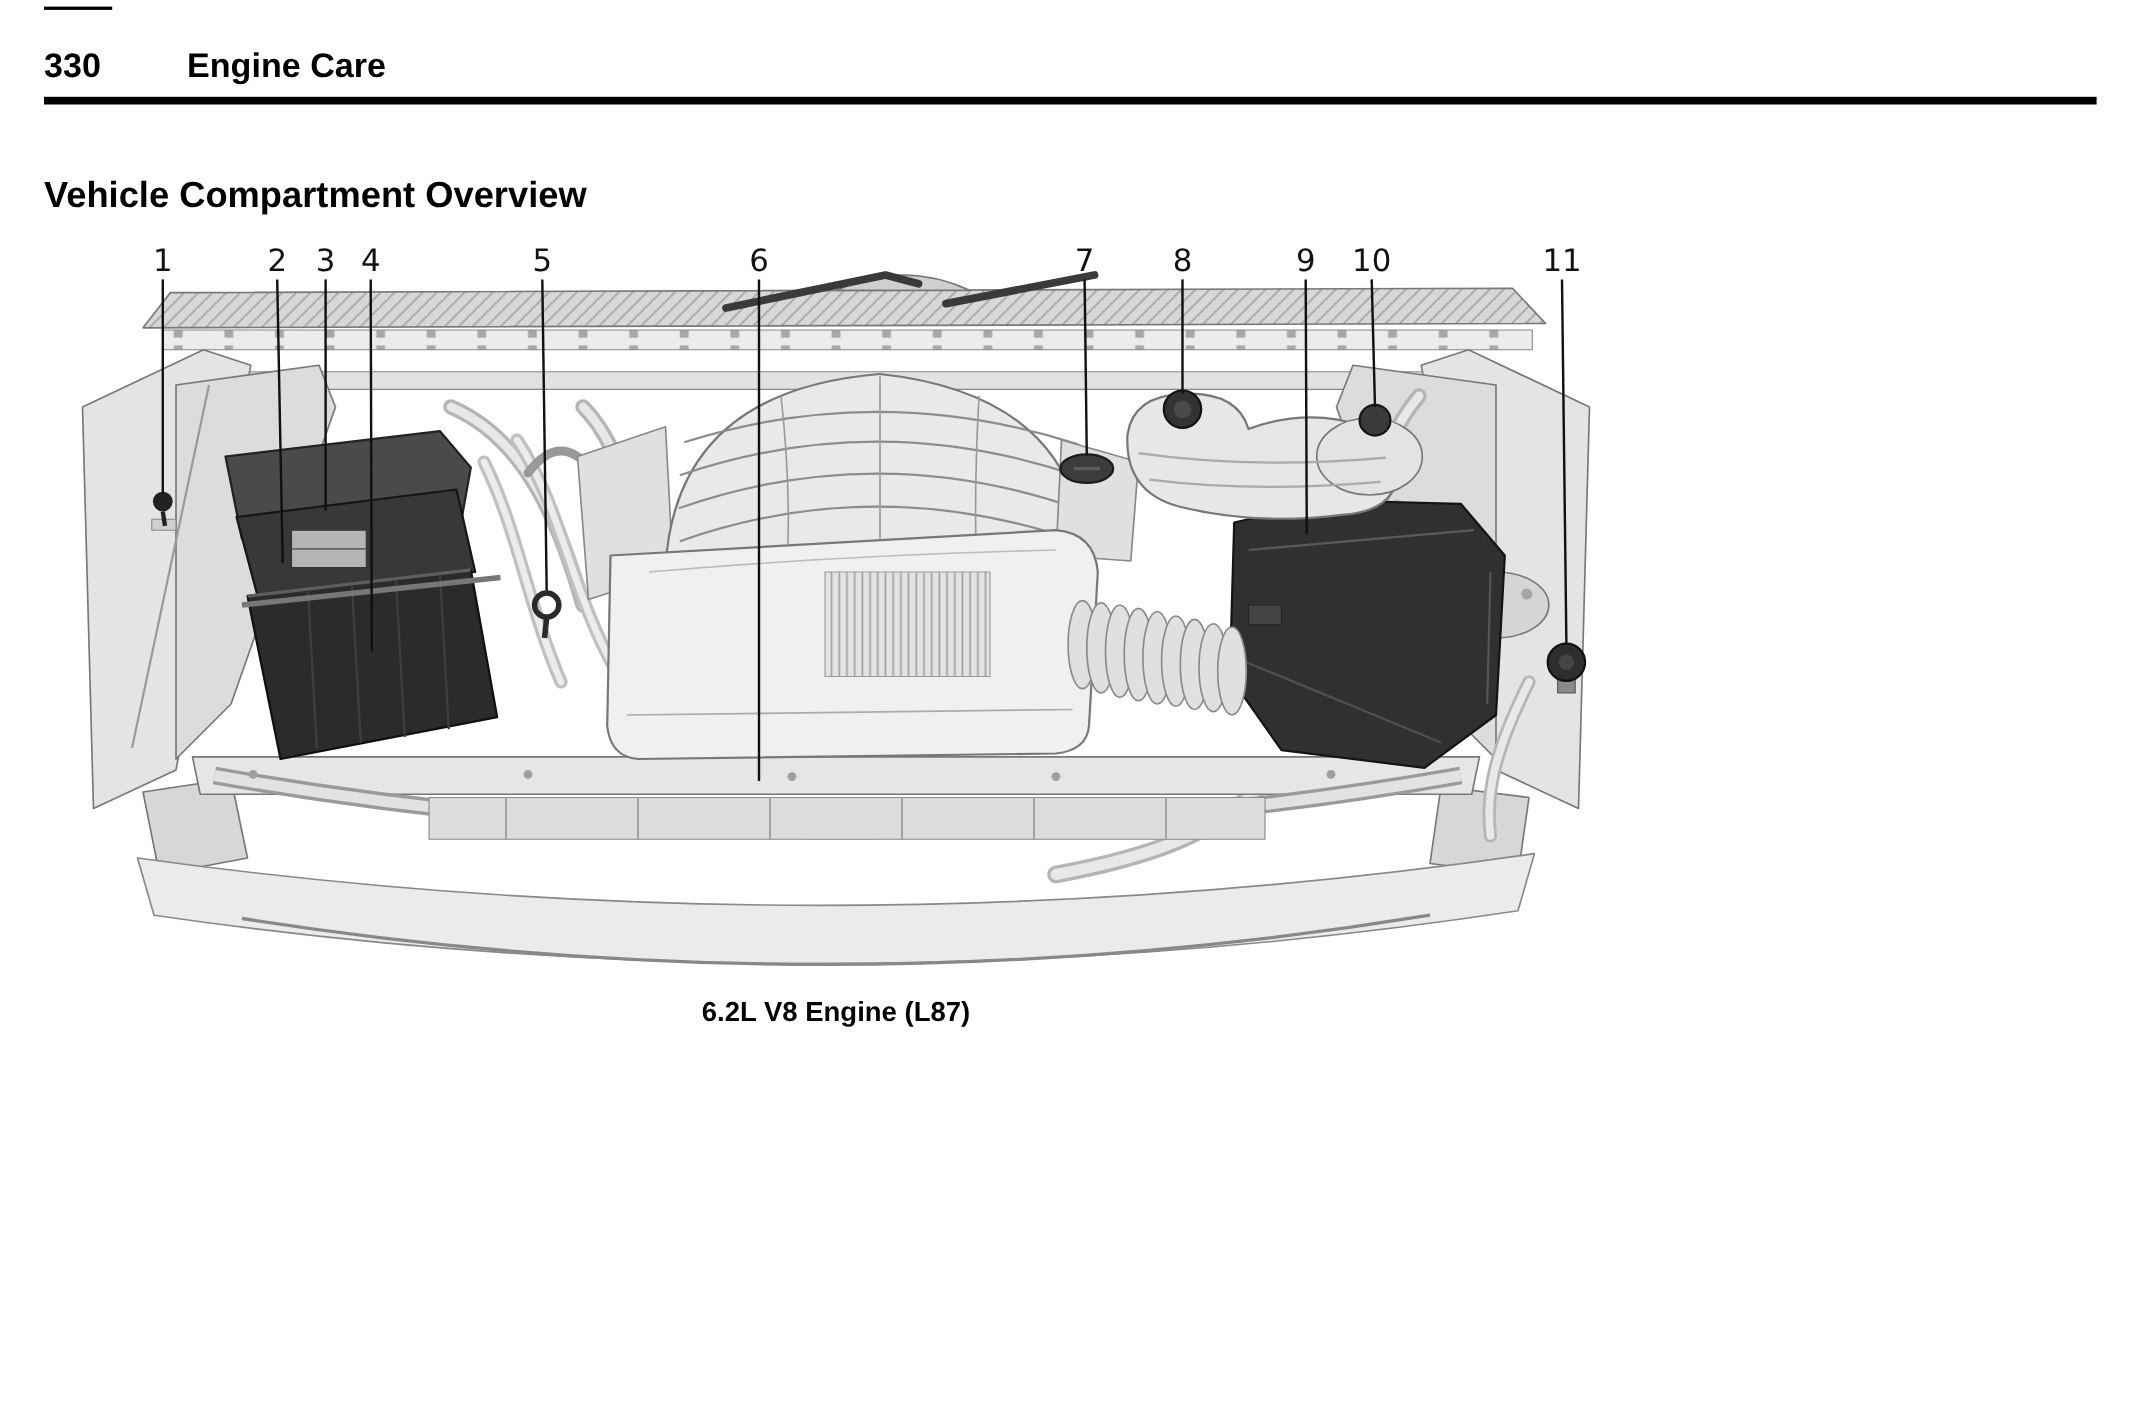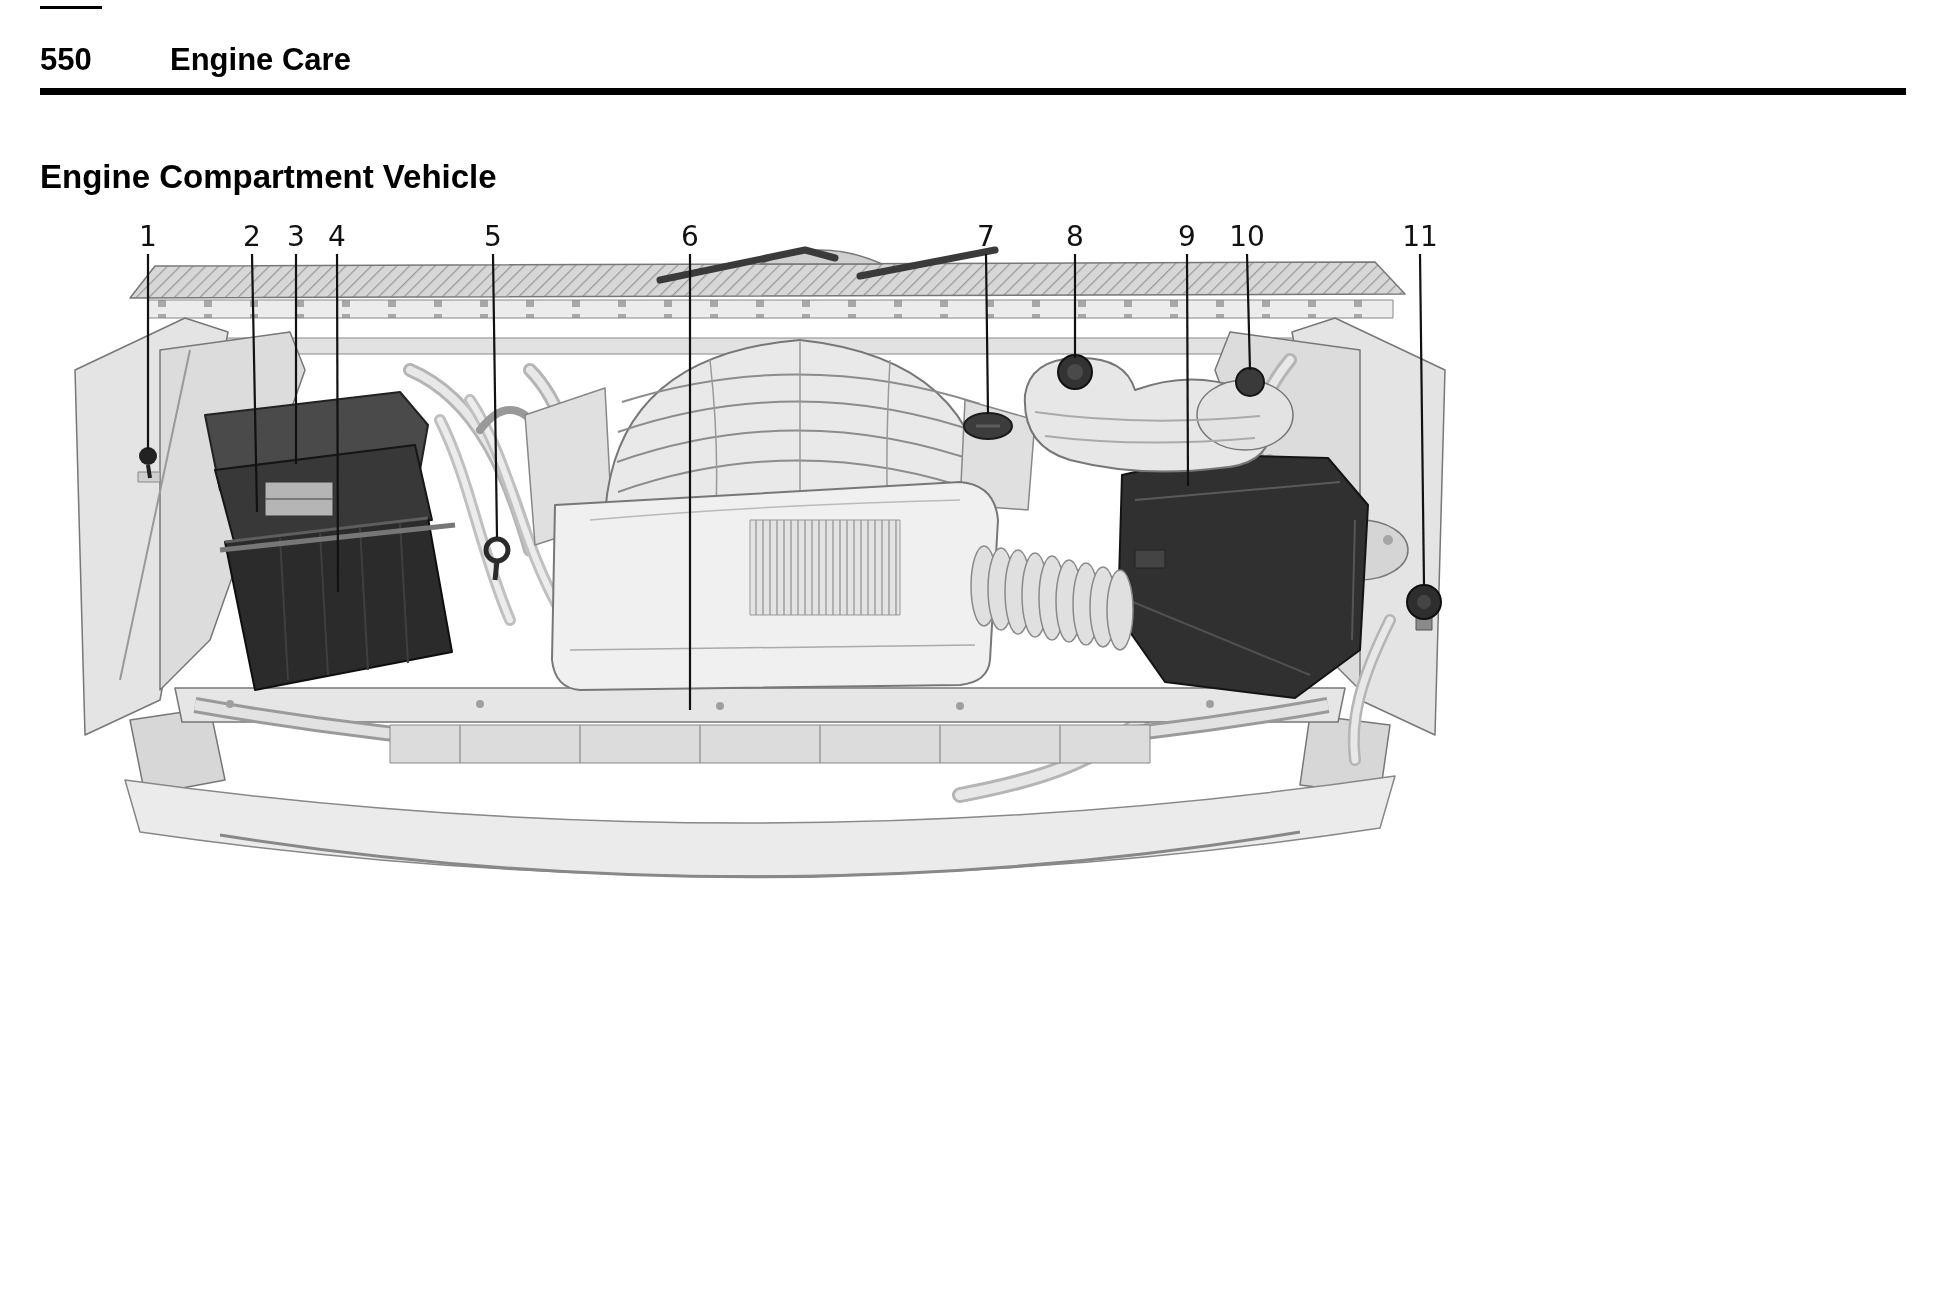--- a/index.html
+++ b/index.html
@@ -22,25 +22,25 @@
   .figure svg { display: block; }
   .figcaption { margin-top: 14px; text-align: center; font-size: 25px; font-weight: 700; }
   .callout-num { font-family: "DejaVu Sans", "Liberation Sans", sans-serif; font-size: 28px; fill: #111; }
 </style>
 </head>
 <body>
 
 <div class="page-edge-mark"></div>
 
 <div class="header-row">
-  <span class="page-num">550</span><span class="section-title">Engine Care</span>
+  <span class="page-num">330</span><span class="section-title">Engine Care</span>
 </div>
 <div class="header-rule"></div>
 
-<h1 class="heading">Engine Compartment Vehicle</h1>
+<h1 class="heading">Vehicle Compartment Overview</h1>
 
 <figure class="figure">
   <svg width="1400" height="672" viewBox="0 0 1400 672" xmlns="http://www.w3.org/2000/svg">
     <defs>
       <pattern id="hatch45" width="9" height="9" patternUnits="userSpaceOnUse" patternTransform="rotate(45)">
         <rect width="9" height="9" fill="#d7d7d7"></rect>
         <line x1="0" y1="0" x2="0" y2="9" stroke="#9a9a9a" stroke-width="2.5"></line>
       </pattern>
       <pattern id="ticks" width="46" height="18" patternUnits="userSpaceOnUse">
         <rect width="46" height="18" fill="#ececec"></rect>
@@ -248,13 +248,14 @@
           <line x1="1187" y1="34" x2="1190" y2="150" stroke="#111" stroke-width="2.2"></line>
           <text x="1187" y="26" text-anchor="middle" class="callout-num">10</text>
         </g>
         <g>
           <line x1="1360" y1="34" x2="1364" y2="366" stroke="#111" stroke-width="2.2"></line>
           <text x="1360" y="26" text-anchor="middle" class="callout-num">11</text>
         </g>
       </g>
   </svg>
 
+  <figcaption class="figcaption">6.2L V8 Engine (L87)</figcaption>
 </figure>
 
 </body></html>

